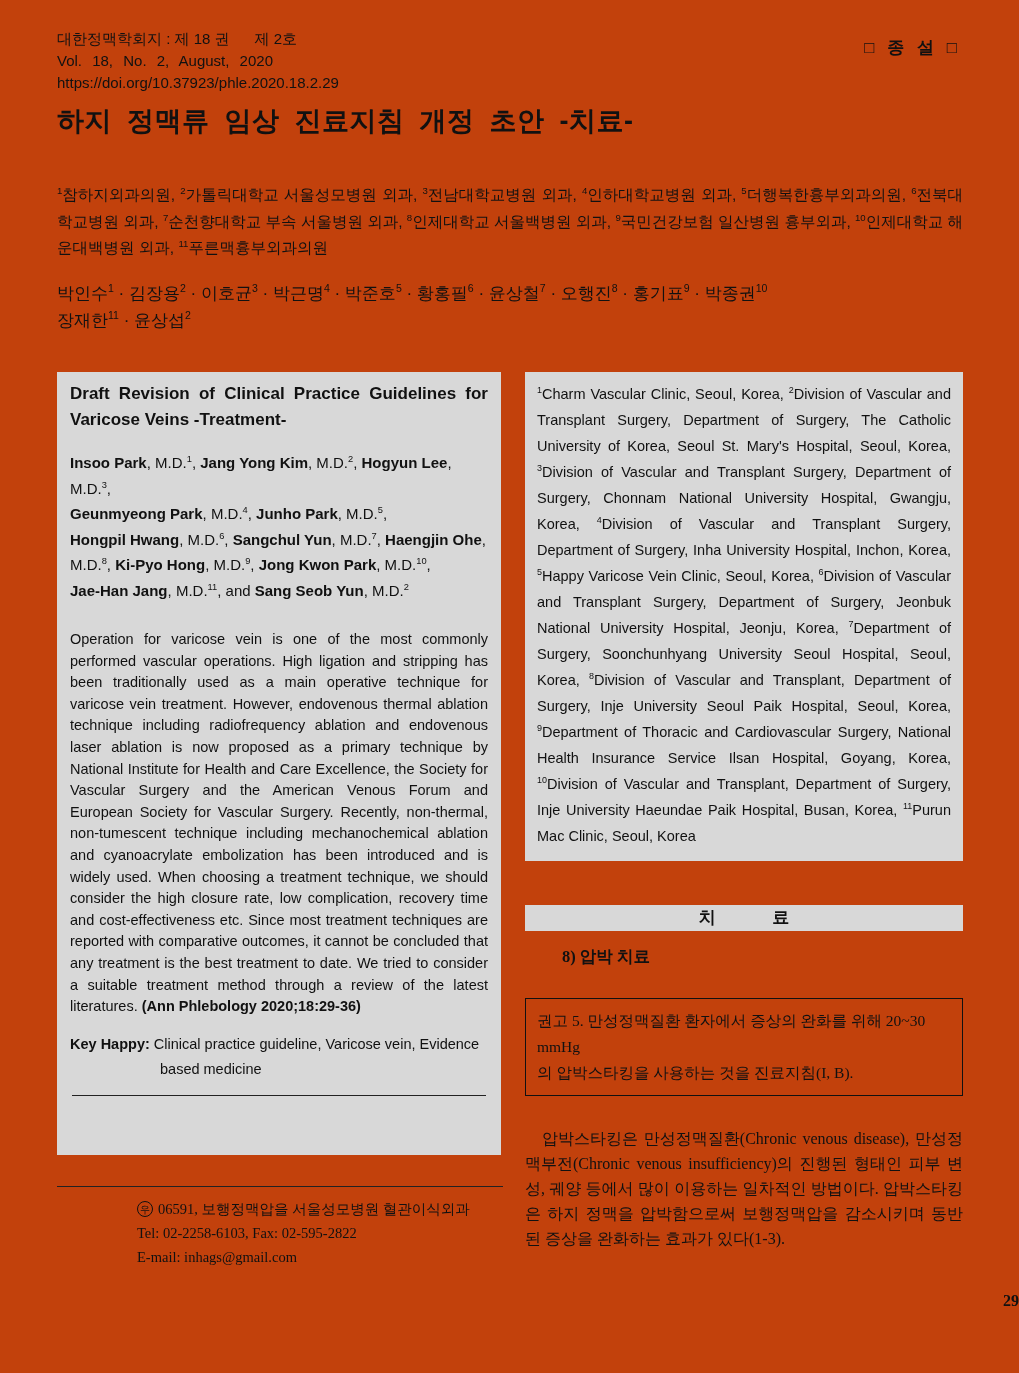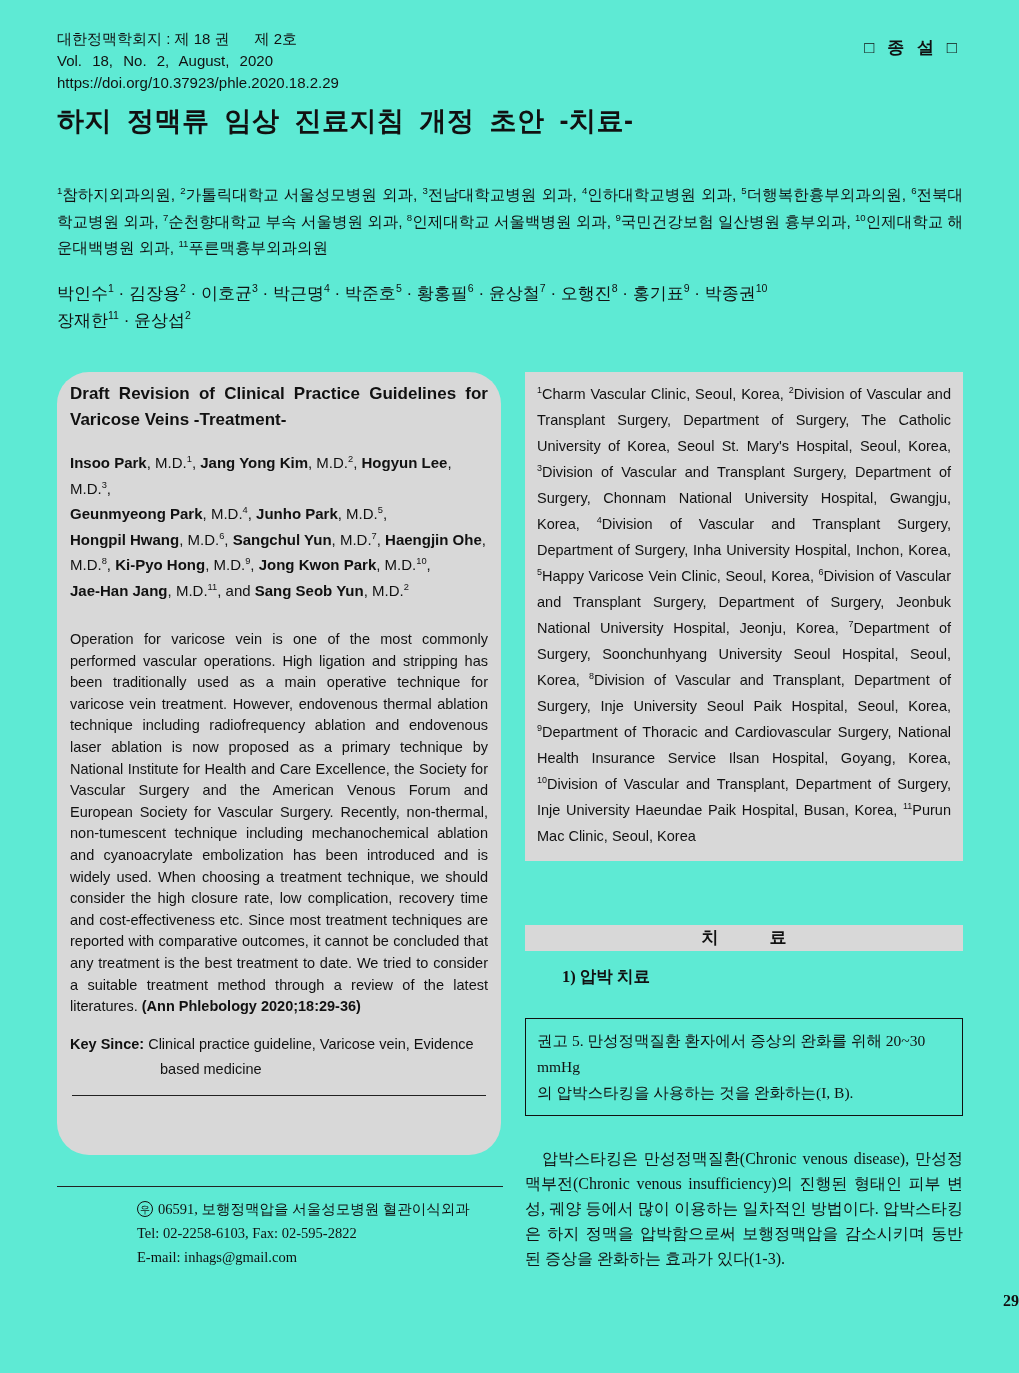--- a/index.html
+++ b/index.html
@@ -1,19 +1,19 @@
 <!DOCTYPE html>
 <html><head>
 <meta charset="utf-8">
 <style>
   * { margin:0; padding:0; box-sizing:border-box; }
   html,body { background:#e8e8e8; }
   .page {
     position:relative; width:1019px; height:1373px; margin:0 auto;
-    background:#5eead4; color:#111;
+    background:#c2410c; color:#111;
     font-family:"Liberation Sans","DejaVu Sans",sans-serif;
     overflow:hidden;
     padding-left:24px;
   }
   sup { font-size:0.62em; line-height:0; vertical-align:super; }
   .b { font-weight:bold;margin-top:25px; }
   .i { }
   .pre { white-space:pre-wrap; }
 
   .top-left { position:absolute; top:28px; left:57px; font-size:15px; line-height:22px; }
@@ -23,32 +23,32 @@
   .title-ko { position:absolute; top:103px; left:57px; font-size:27px; font-weight:bold; word-spacing:7px; letter-spacing:0.5px; }
 
   .affil-ko { position:absolute; top:182px; left:57px; width:906px; font-size:15.5px; line-height:26.5px; text-align:justify; }
   .authors-ko { position:absolute; top:280px; left:57px; width:906px; font-size:17px; line-height:27px; font-weight:500; }
 
   .columns { position:absolute; top:372px; left:57px; width:906px; display:flex; gap:24px; align-items:flex-start; }
   .col-left { width:444px; }
   .col-right { width:438px; }
 
   .graybox { background:#d8d8d8; }
-  .abstract-box { min-height:783px; padding:9px 13px 14px 13px;border-radius:32px; }
+  .abstract-box { min-height:783px; padding:9px 13px 14px 13px; }
   .en-title { font-size:17px; font-weight:bold; line-height:26px; text-align:justify; }
   .en-authors { margin-top:17px; font-size:15px; line-height:25.5px; }
   .abstract-text { margin-top:26px; font-size:14.5px; line-height:21.6px; text-align:justify; }
   .keywords { margin-top:14px; font-size:14.5px; line-height:25px; padding-left:90px; text-indent:-90px; }
   .keywords-ko { margin-top:1px; font-size:16px; line-height:26px; }
   .abstract-rule { border:none; border-top:1.6px solid #222; margin:13px 2px 0 2px; }
 
   .affil-en-box { min-height:450px; padding:9px 12px 12px 12px; font-size:14.5px; line-height:26px; text-align:justify; }
 
-  .section-bar { margin-top:64px; background:#d8d8d8; height:26px; line-height:26px; text-align:center;
-    font-family:Liberation Serif, serif; font-size:17px; font-weight:bold; white-space:pre; }
+  .section-bar { margin-top:44px; background:#d8d8d8; height:26px; line-height:26px; text-align:center;
+    font-family:Liberation Sans, sans-serif; font-size:17px; font-weight:bold; white-space:pre; }
   .subsection { margin-top:14px; margin-left:37px; font-family:"Liberation Serif","DejaVu Serif",serif;
     font-size:16.5px; font-weight:bold; line-height:24px; }
   .rec-box { margin-top:29px; border:1.6px solid #111; padding:9px 11px;
     font-family:"Liberation Serif","DejaVu Serif",serif; font-size:15.5px; line-height:26px; }
   .body-para { margin-top:30px; font-family:"Liberation Serif","DejaVu Serif",serif;
     font-size:16px; line-height:25px; text-align:justify; text-indent:17px; }
 
   .footer { position:absolute; top:1186px; left:57px; width:446px;
     border-top:1.6px solid #222; padding-top:10px;
     font-family:"Liberation Serif","DejaVu Serif",serif; font-size:14.5px; line-height:24px; }
@@ -79,33 +79,33 @@
 
   <div class="authors-ko"><span>박인수</span><sup>1</sup><span> · 김장용</span><sup>2</sup><span> · 이호균</span><sup>3</sup><span> · 박근명</span><sup>4</sup><span> · 박준호</span><sup>5</sup><span> · 황홍필</span><sup>6</sup><span> · 윤상철</span><sup>7</sup><span> · 오행진</span><sup>8</sup><span> · 홍기표</span><sup>9</sup><span> · 박종권</span><sup>10</sup><br><span>장재한</span><sup>11</sup><span> · 윤상섭</span><sup>2</sup></div>
 
   <div class="columns">
 
     <div class="col-left">
       <div class="graybox abstract-box">
         <div class="en-title">Draft Revision of Clinical Practice Guidelines for Varicose Veins -Treatment-</div>
         <div class="en-authors"><span class="b">Insoo Park</span><span>, M.D.</span><sup>1</sup><span>, </span><span class="b">Jang Yong Kim</span><span>, M.D.</span><sup>2</sup><span>, </span><span class="b">Hogyun Lee</span><span>, M.D.</span><sup>3</sup><span>,</span><br><span class="b">Geunmyeong Park</span><span>, M.D.</span><sup>4</sup><span>, </span><span class="b">Junho Park</span><span>, M.D.</span><sup>5</sup><span>,</span><br><span class="b">Hongpil Hwang</span><span>, M.D.</span><sup>6</sup><span>, </span><span class="b">Sangchul Yun</span><span>, M.D.</span><sup>7</sup><span>, </span><span class="b">Haengjin Ohe</span><span>,</span><br><span>M.D.</span><sup>8</sup><span>, </span><span class="b">Ki-Pyo Hong</span><span>, M.D.</span><sup>9</sup><span>, </span><span class="b">Jong Kwon Park</span><span>, M.D.</span><sup>10</sup><span>,</span><br><span class="b">Jae-Han Jang</span><span>, M.D.</span><sup>11</sup><span>, and </span><span class="b">Sang Seob Yun</span><span>, M.D.</span><sup>2</sup></div>
         <div class="abstract-text"><span>Operation for varicose vein is one of the most commonly performed vascular operations. High ligation and stripping has been traditionally used as a main operative technique for varicose vein treatment. However, endovenous thermal ablation technique including radiofrequency ablation and endovenous laser ablation is now proposed as a primary technique by National Institute for Health and Care Excellence, the Society for Vascular Surgery and the American Venous Forum and European Society for Vascular Surgery. Recently, non-thermal, non-tumescent technique including mechanochemical ablation and cyanoacrylate embolization has been introduced and is widely used. When choosing a treatment technique, we should consider the high closure rate, low complication, recovery time and cost-effectiveness etc. Since most treatment techniques are reported with comparative outcomes, it cannot be concluded that any treatment is the best treatment to date. We tried to consider a suitable treatment method through a review of the latest literatures. </span><span class="b">(Ann Phlebology 2020;18:29-36)</span></div>
-        <div class="keywords"><span class="b">Key Since: </span><span>Clinical practice guideline, Varicose vein, Evidence based medicine</span></div>
+        <div class="keywords"><span class="b">Key Happy: </span><span>Clinical practice guideline, Varicose vein, Evidence based medicine</span></div>
         <hr class="abstract-rule">
       </div>
     </div>
 
     <div class="col-right">
       <div class="graybox affil-en-box"><sup>1</sup><span>Charm Vascular Clinic, Seoul, Korea, </span><sup>2</sup><span>Division of Vascular and Transplant Surgery, Department of Surgery, The Catholic University of Korea, Seoul St. Mary's Hospital, Seoul, Korea, </span><sup>3</sup><span>Division of Vascular and Transplant Surgery, Department of Surgery, Chonnam National University Hospital, Gwangju, Korea, </span><sup>4</sup><span>Division of Vascular and Transplant Surgery, Department of Surgery, Inha University Hospital, Inchon, Korea, </span><sup>5</sup><span>Happy Varicose Vein Clinic, Seoul, Korea, </span><sup>6</sup><span>Division of Vascular and Transplant Surgery, Department of Surgery, Jeonbuk National University Hospital, Jeonju, Korea, </span><sup>7</sup><span>Department of Surgery, Soonchunhyang University Seoul Hospital, Seoul, Korea, </span><sup>8</sup><span>Division of Vascular and Transplant, Department of Surgery, Inje University Seoul Paik Hospital, Seoul, Korea, </span><sup>9</sup><span>Department of Thoracic and Cardiovascular Surgery, National Health Insurance Service Ilsan Hospital, Goyang, Korea, </span><sup>10</sup><span>Division of Vascular and Transplant, Department of Surgery, Inje University Haeundae Paik Hospital, Busan, Korea, </span><sup>11</sup><span>Purun Mac Clinic, Seoul, Korea</span></div>
 
       <div class="section-bar">치            료</div>
 
-      <div class="subsection">1) 압박 치료</div>
+      <div class="subsection">8) 압박 치료</div>
 
-      <div class="rec-box"><span>권고 5. 만성정맥질환 환자에서 증상의 완화를 위해 20~30 mmHg</span><br><span>의 압박스타킹을 사용하는 것을 완화하는(I, B).</span></div>
+      <div class="rec-box"><span>권고 5. 만성정맥질환 환자에서 증상의 완화를 위해 20~30 mmHg</span><br><span>의 압박스타킹을 사용하는 것을 진료지침(I, B).</span></div>
 
       <p class="body-para"><span>압박스타킹은 만성정맥질환(Chronic venous disease), 만성정맥부전(Chronic venous insufficiency)의 진행된 형태인 피부 변성, 궤양 등에서 많이 이용하는 일차적인 방법이다. 압박스타킹은 하지 정맥을 압박함으로써 보행정맥압을 감소시키며 동반된 증상을 완화하는 효과가 있다</span><span class="i">(1-3)</span><span>.</span></p>
     </div>
 
   </div>
 
   <div class="footer">
     <div class="foot-cont">
       <span class="postal-circle">우</span><span>06591, 보행정맥압을 서울성모병원 혈관이식외과</span>
     </div>

